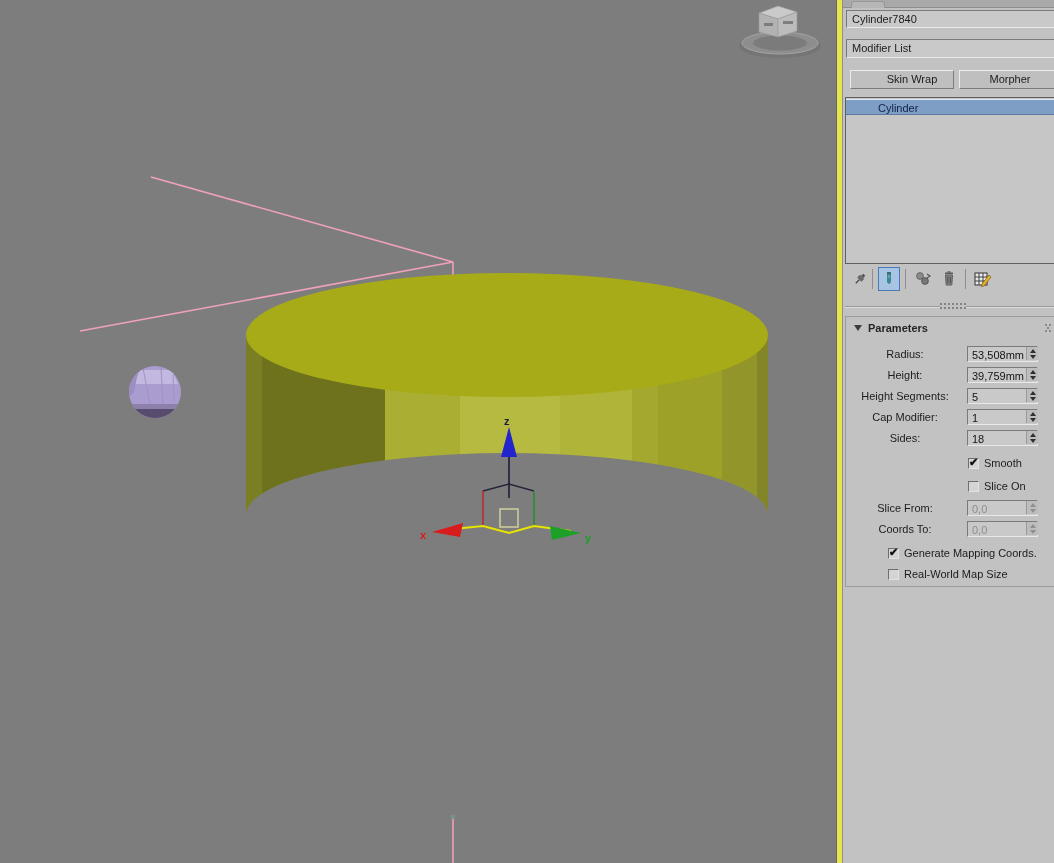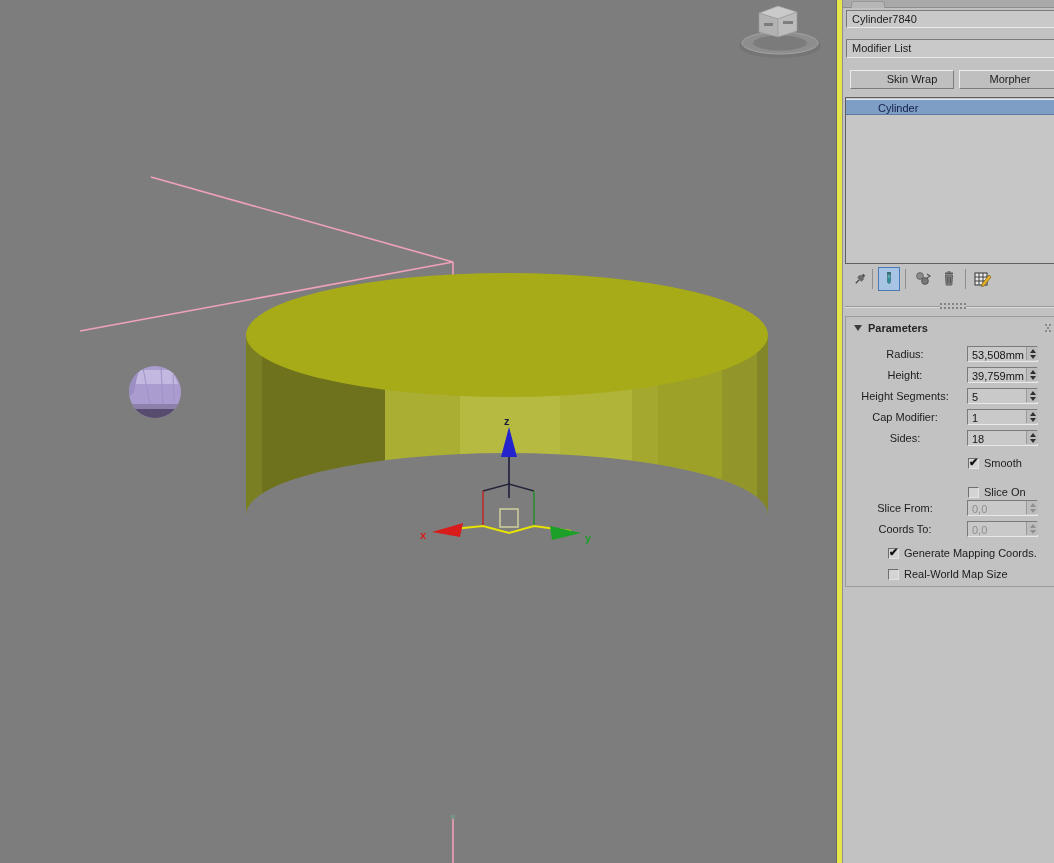--- a/index.html
+++ b/index.html
@@ -273,21 +273,21 @@
             <div class="dn"></div>
           </div>
       </div>
 
       <div class="chkrow" style="left:122px; top:139px;">
         <div class="chk">
             <span class="mark">✔</span>
           </div>
         <span>Smooth</span>
       </div>
-      <div class="chkrow" style="left:122px; top:168px;">
+      <div class="chkrow" style="left:122px; top:162px;">
         <div class="chk"></div>
         <span>Slice On</span>
       </div>
 
       <div class="prow" style="top:183px;">
         <div class="plabel">Slice From:</div>
         <div class="pfield sunken disabled">0,0</div>
         <div class="spin disabled" style="left:180px;">
             <div class="up"></div>
             <div class="dn"></div>

